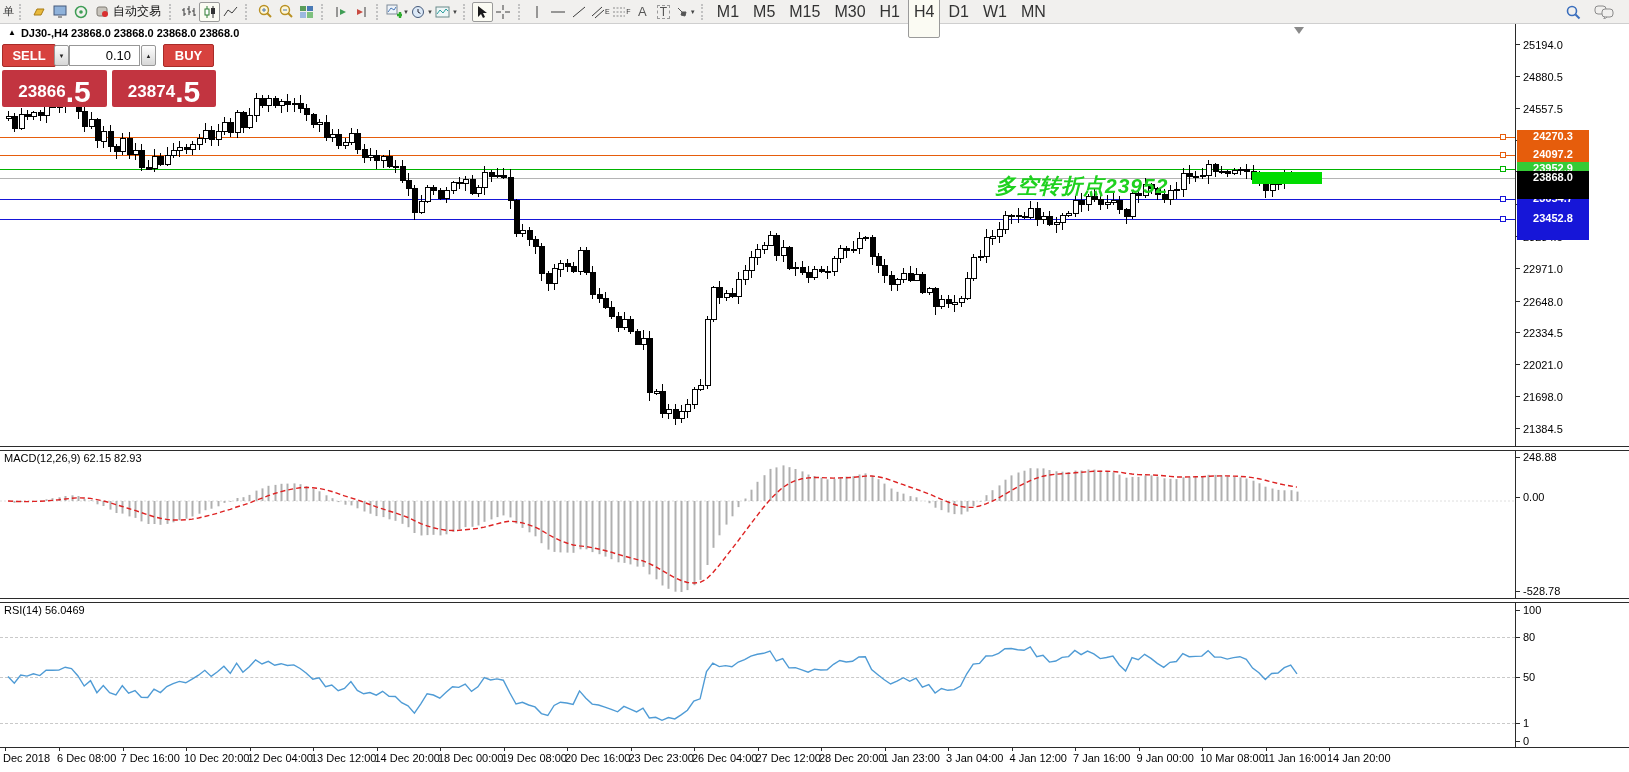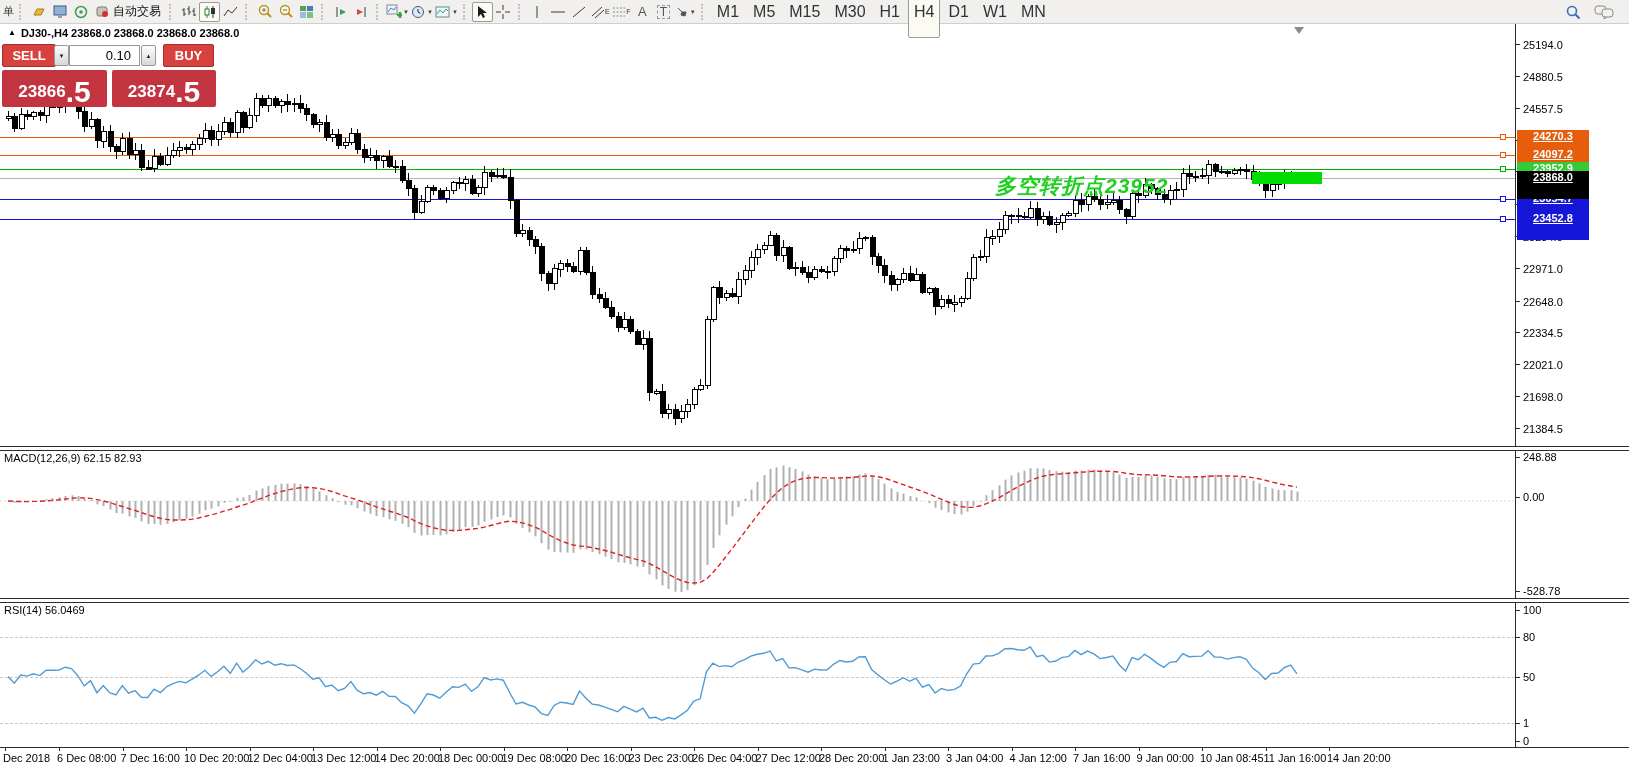--- a/index.html
+++ b/index.html
@@ -21,21 +21,21 @@
   .glyph{font-size:12px;color:#333;}
   
   .layer{position:absolute;}
   .hline{position:absolute;height:1px;left:0;width:1515px;}
   .pane-split{position:absolute;left:0;width:1629px;height:3px;border-top:1px solid #2b2b2b;border-bottom:1px solid #2b2b2b;background:#fff;box-sizing:content-box;}
   .axis-v{position:absolute;left:1515px;top:24px;width:1px;height:723px;background:#2b2b2b;}
   .axis-bottom{position:absolute;left:0;top:747px;width:1629px;height:1px;background:#2b2b2b;}
   .tick-dash{position:absolute;left:1515px;width:5px;height:1px;background:#2b2b2b;}
   .tick-lbl{position:absolute;left:1523px;width:64px;font-size:11px;color:#000;white-space:nowrap;}
   .px-label{position:absolute;left:1517px;width:72px;height:28px;font-weight:700;font-size:11px;line-height:13px;
-            color:#fff;text-align:center;white-space:nowrap;text-decoration:underline;}
+            color:#fff;text-align:center;white-space:nowrap;}
   .sq{position:absolute;width:6px;height:6px;background:#fff;box-sizing:border-box;}
   .pane-label{position:absolute;left:4px;font-size:11px;color:#000;white-space:nowrap;}
   .rsi-level{position:absolute;left:0;width:1515px;height:0;border-top:1px dashed #c9c9c9;}
   .t-lbl{position:absolute;top:752px;font-size:11px;color:#000;white-space:nowrap;}
   .t-tick{position:absolute;top:747px;width:1px;height:4px;background:#2b2b2b;}
   
   .chart-title{position:absolute;left:8px;top:27px;display:flex;align-items:center;gap:5px;
                font-size:11px;font-weight:700;color:#000;}
   .chart-title .tri{font-size:8px;line-height:1;}
   .annotation{position:absolute;left:995px;top:172px;font-size:21px;font-weight:700;white-space:nowrap;letter-spacing:1px;font-style:italic;}
@@ -1061,20 +1061,20 @@
       <div class="t-lbl" style="left: 882.5px;">1 Jan 23:00</div>
       <div class="t-tick" style="left: 948px;"></div>
       <div class="t-lbl" style="left: 946px;">3 Jan 04:00</div>
       <div class="t-tick" style="left: 1011.5px;"></div>
       <div class="t-lbl" style="left: 1009.5px;">4 Jan 12:00</div>
       <div class="t-tick" style="left: 1075px;"></div>
       <div class="t-lbl" style="left: 1073px;">7 Jan 16:00</div>
       <div class="t-tick" style="left: 1138.5px;"></div>
       <div class="t-lbl" style="left: 1136.5px;">9 Jan 00:00</div>
       <div class="t-tick" style="left: 1202px;"></div>
-      <div class="t-lbl" style="left: 1200px;">10 Jan 08:45</div>
+      <div class="t-lbl" style="left: 1200px;">10 Mar 08:00</div>
       <div class="t-tick" style="left: 1265.5px;"></div>
       <div class="t-lbl" style="left: 1263.5px;">11 Jan 16:00</div>
       <div class="t-tick" style="left: 1329px;"></div>
       <div class="t-lbl" style="left: 1327px;">14 Jan 20:00</div>
     </div>
 
 </div>
 
 </body></html>

